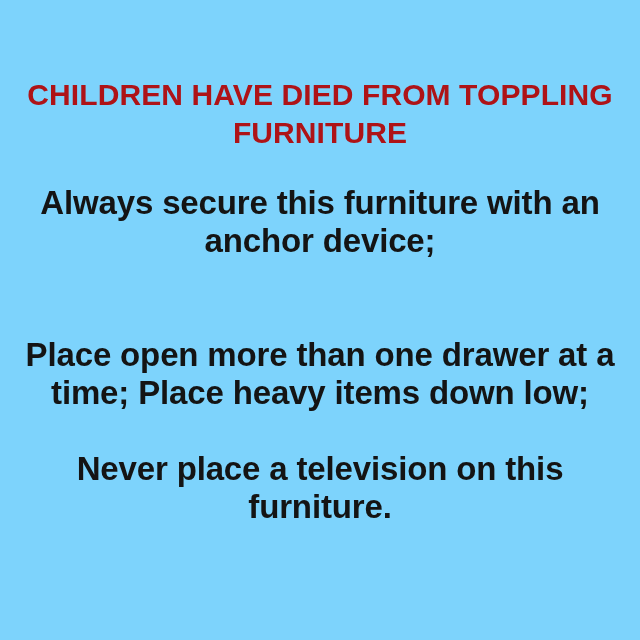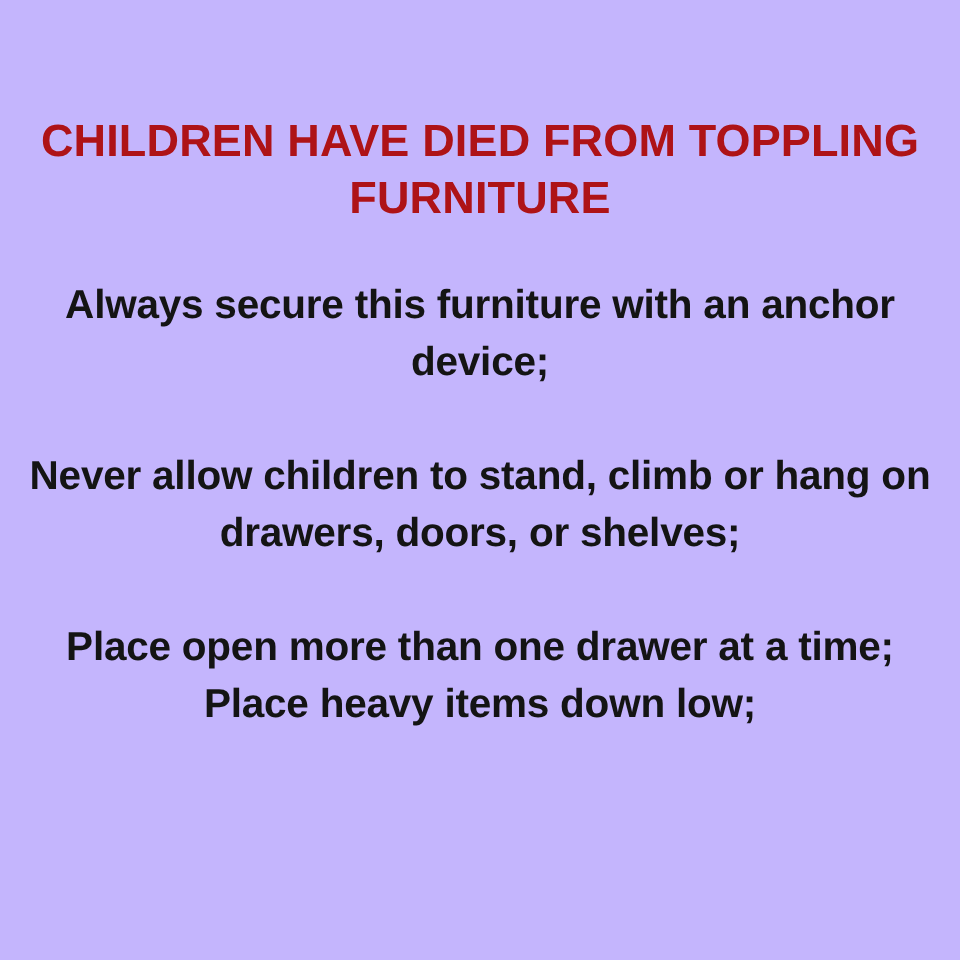--- a/index.html
+++ b/index.html
@@ -12,21 +12,21 @@
     background: #ffffff;
     font-family: "Liberation Sans", "DejaVu Sans", sans-serif;
     -webkit-font-smoothing: antialiased;
     overflow: hidden;
   }
 
   #safety-label {
     width: 640px;
     height: 640px;
     box-sizing: border-box;
-    background: #c4b5fd;
+    background: #7dd3fc;
     display: flex;
     flex-direction: column;
     align-items: center;
     padding: 0 6px;
   }
 
   .warning-heading {
     margin: 0;
     padding: 0 6px;
     width: 100%;
@@ -40,21 +40,21 @@
     text-transform: uppercase;
     margin-top: 76px;
   }
 
   .instructions {
     width: 100%;
     box-sizing: border-box;
     padding: 0 4px;
     text-align: center;
     color: #141414;
-    font-size: 27px;
+    font-size: 33px;
     font-weight: 600;
     line-height: 38px;
     letter-spacing: -0.15px;
     margin-top: 32px;
   }
 
   .instruction-item {
     margin: 0;
     padding: 0;
     text-align: center;
@@ -71,24 +71,24 @@
 <div id="safety-label">
 
   <h1 class="warning-heading">CHILDREN HAVE DIED FROM TOPPLING FURNITURE</h1>
 
   <div class="instructions">
 
     <p class="instruction-item">Always secure this furniture with an anchor device;</p>
 
     <div class="instruction-gap"></div>
 
-    <p class="instruction-item">Never allow children to stand, climb or hang on drawers, doors, or shelves;</p>
 
     <div class="instruction-gap"></div>
 
     <p class="instruction-item">Place open more than one drawer at a time; Place heavy items down low;</p>
 
     <div class="instruction-gap"></div>
 
+    <p class="instruction-item">Never place a television on this furniture.</p>
 
   </div>
 
 </div>
 
 </body></html>

